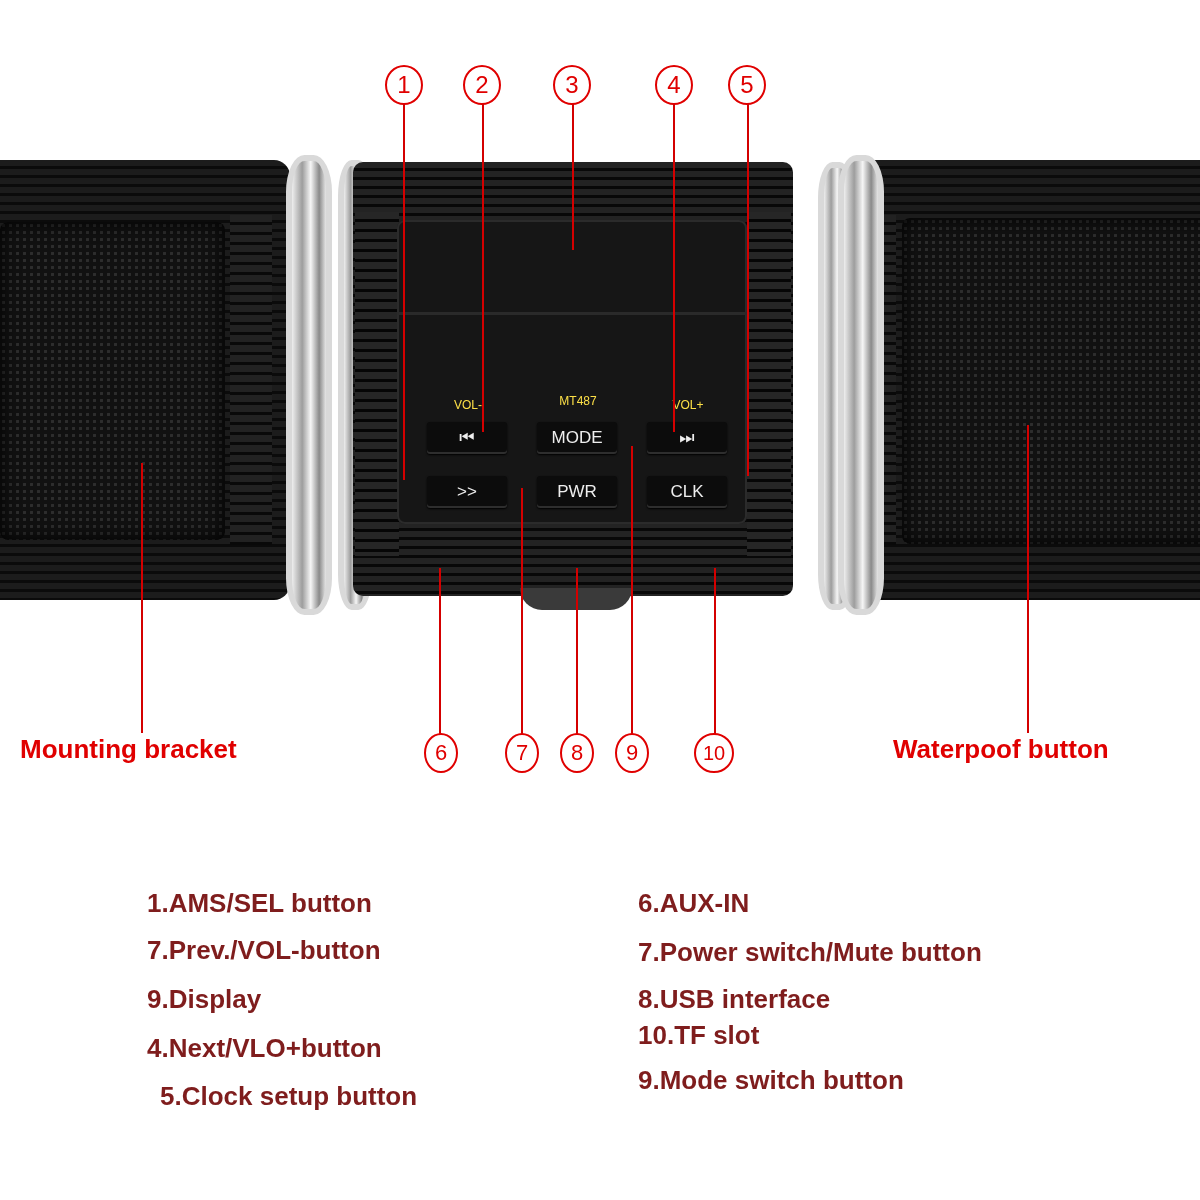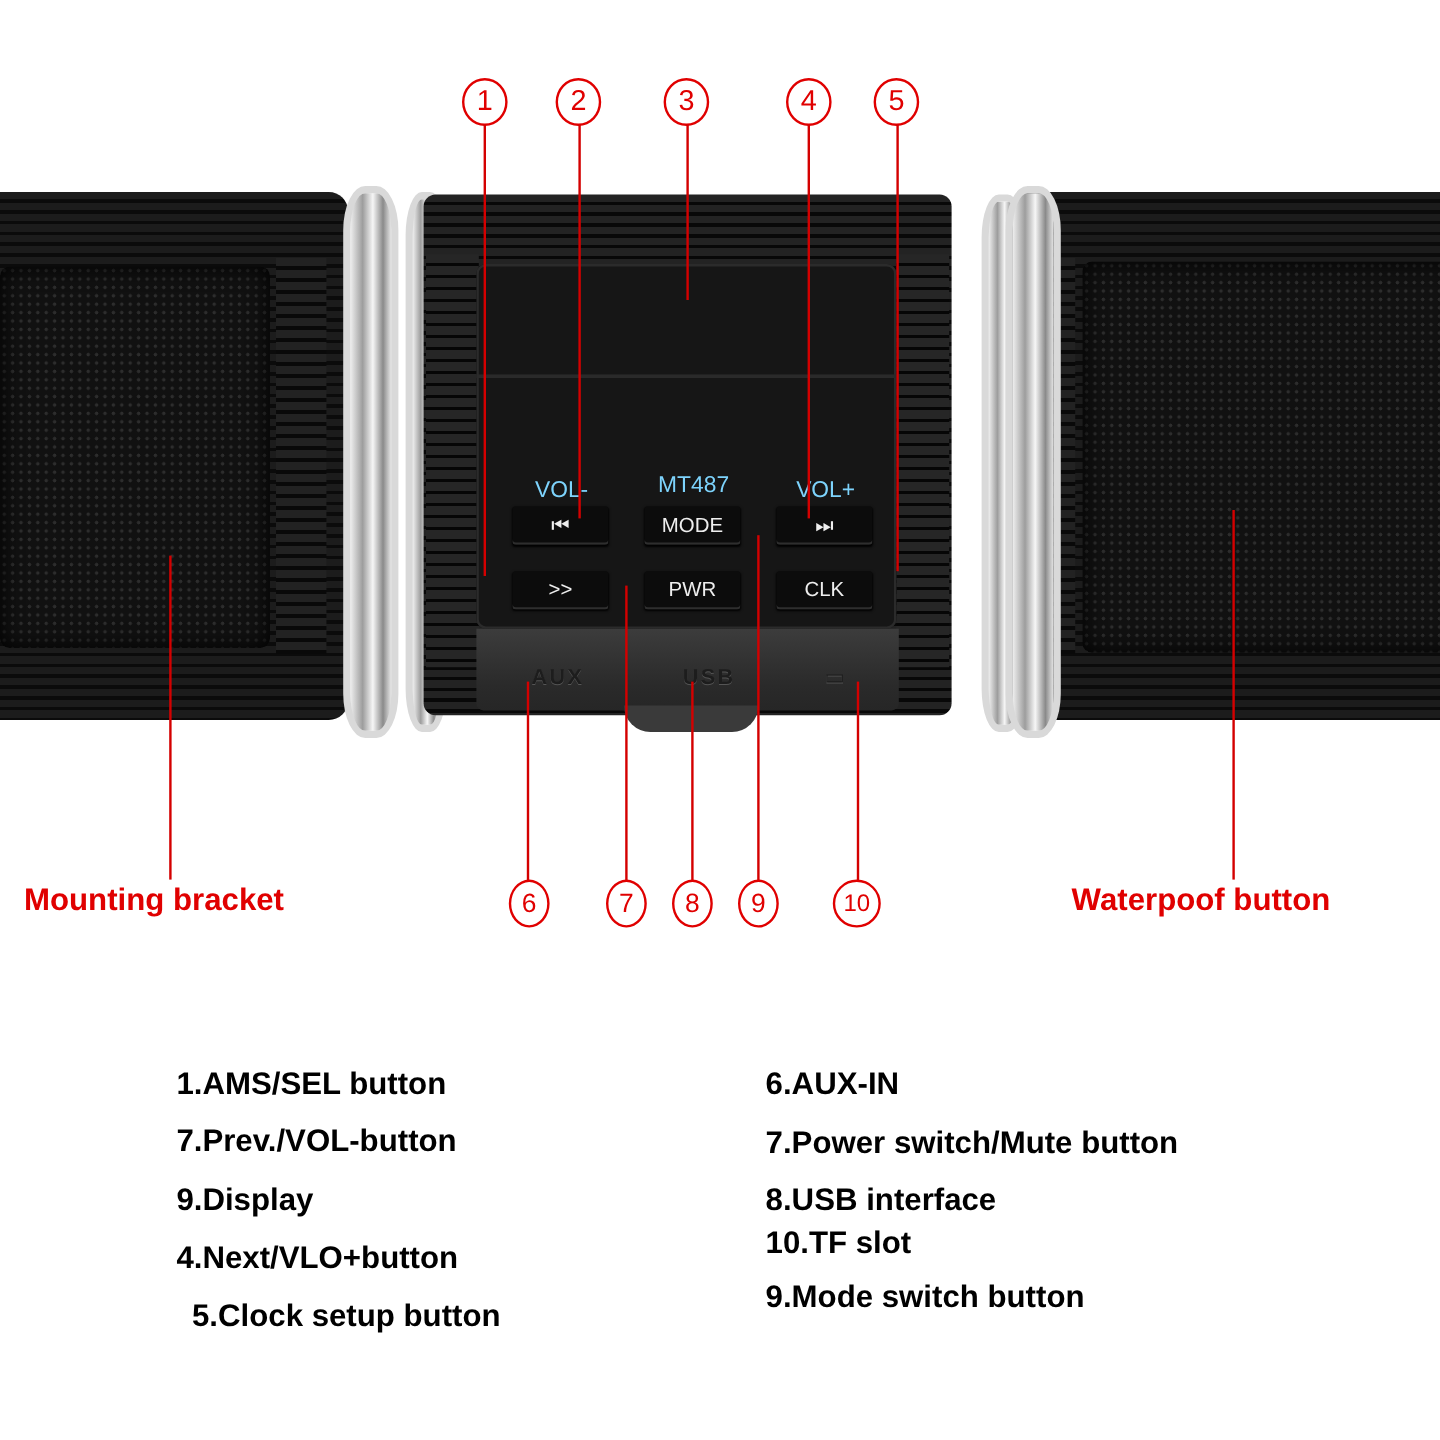--- a/index.html
+++ b/index.html
@@ -31,38 +31,38 @@
   .head { position:absolute; left:353px; top:162px; width:440px; height:434px; border-radius:10px;
     background:repeating-linear-gradient(180deg,#232323 0,#232323 6px,#080808 6px,#080808 9px); }
   .head-ribs { position:absolute; top:50px; bottom:40px; width:44px;
     background:repeating-linear-gradient(180deg,#262626 0,#262626 7px,#060606 7px,#060606 10px); }
   .head-ribs.l { left:2px; } .head-ribs.r { right:2px; }
   .panel { position:absolute; left:44px; top:58px; width:350px; height:304px;
     background:#161616; border-radius:8px; box-shadow:0 0 0 2px #2b2b2b inset; }
   .panel .divider { position:absolute; left:0; right:0; top:92px; height:3px; background:#2a2a2a; }
   .brand { position:absolute; left:0; right:0; top:62px; text-align:center; color:#c48a3a;
     font-weight:bold; font-size:15px; letter-spacing:2px; }
-  .lbl { position:absolute; color:#7dd3fc; font-size:19px; text-align:center; width:90px; }
+  .lbl { position:absolute; color:#fde047; font-size:12px; text-align:center; width:90px; }
   .btn { position:absolute; width:80px; height:32px; background:#0c0c0c; border-radius:3px;
     box-shadow:0 -2px 0 #2e2e2e inset, 0 1px 2px #000; color:#eee; font-size:17px;
     display:flex; align-items:center; justify-content:center; cursor:pointer; }
   .lower { position:absolute; left:44px; top:362px; width:352px; height:68px;
     background:linear-gradient(180deg,#3c3c3c,#2a2a2a 70%,#262626); border-radius:0 0 6px 6px; }
   .port { position:absolute; top:30px; color:#1d1d1d; font-weight:bold; font-size:18px;
     letter-spacing:2px; text-shadow:0 1px 0 #555; }
   .knob { position:absolute; left:520px; top:588px; width:112px; height:22px; border-radius:0 0 56px 56px;
     background:#3a3a3a; }
 
   
   .circ { position:absolute; width:34px; height:36px; border:2px solid #e00000; border-radius:50%;
     color:#e00000; font-size:24px; display:flex; align-items:center; justify-content:center; background:transparent; }
   .circ.sm { width:30px; height:36px; font-size:22px; }
   .vline { position:absolute; width:2px; background:#d40000; }
   .big-label { position:absolute; color:#e00000; font-size:26px; font-weight:bold; }
-  .legend-item { position:absolute; color:#000000; font-size:26px; font-weight:bold; white-space:nowrap; }
+  .legend-item { position:absolute; color:#7f1d1d; font-size:26px; font-weight:bold; white-space:nowrap; }
 </style>
 </head>
 <body>
 
 <div class="speaker left">
   <div class="grille"></div>
   <div class="ribs-v"></div>
 </div>
 <div class="speaker right">
   <div class="ribs-v"></div>
@@ -95,25 +95,20 @@
     <div class="btn" style="left:30px;top:256px;">
       <span>&gt;&gt;</span>
     </div>
     <div class="btn" style="left:140px;top:256px;">
       <span>PWR</span>
     </div>
     <div class="btn" style="left:250px;top:256px;">
       <span>CLK</span>
     </div>
   </div>
-  <div class="lower">
-    <span class="port" style="left:46px;">AUX</span>
-    <span class="port" style="left:172px;">USB</span>
-    <span class="port" style="left:290px;">▭</span>
-  </div>
 </div>
 <div class="knob"></div>
 
 <div class="circ" style="left:385px;top:65px;">1</div>
 <div class="vline" style="left:403px;top:104px;height:376px;"></div>
 <div class="circ" style="left:463px;top:65px;">2</div>
 <div class="vline" style="left:482px;top:104px;height:328px;"></div>
 <div class="circ" style="left:553px;top:65px;">3</div>
 <div class="vline" style="left:572px;top:104px;height:146px;"></div>
 <div class="circ" style="left:655px;top:65px;">4</div>

